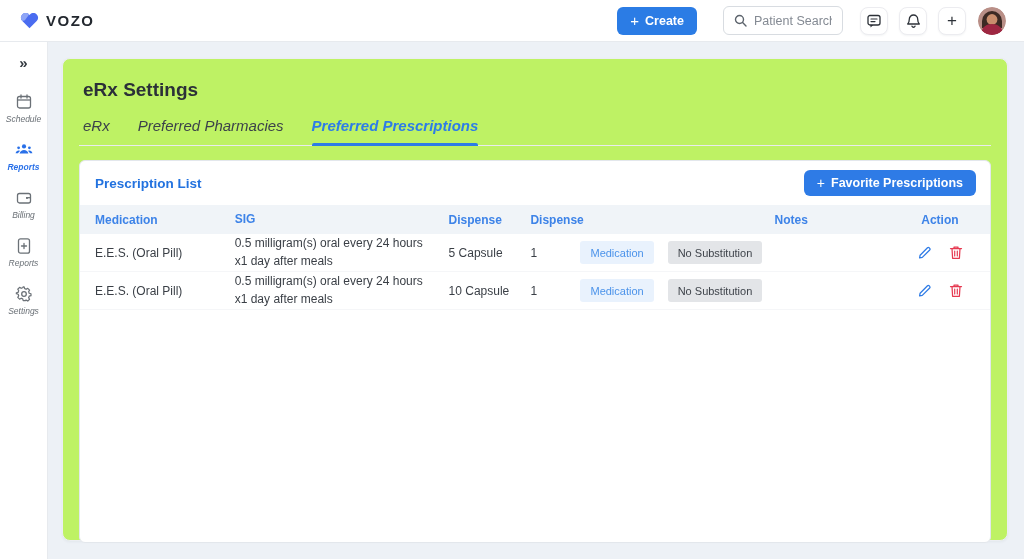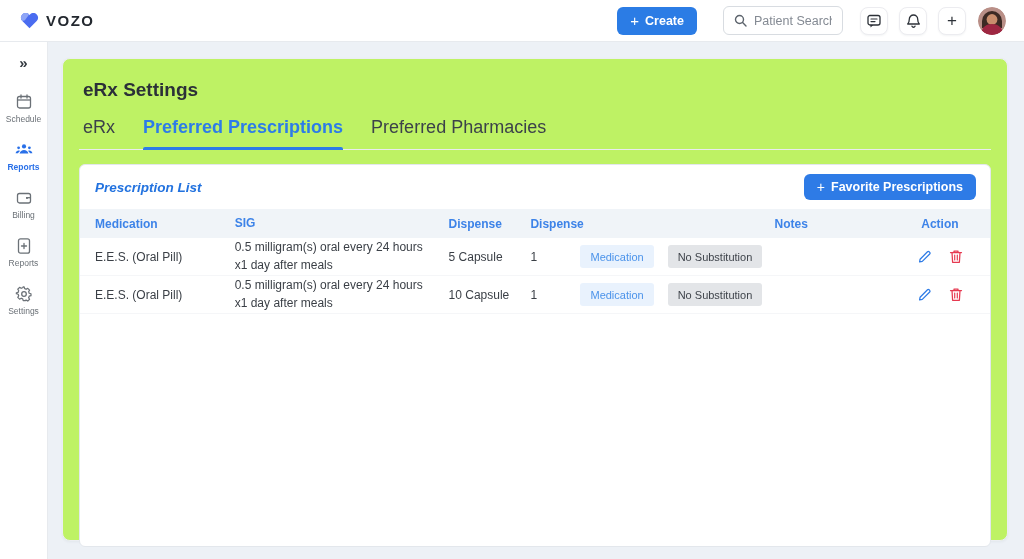--- a/index.html
+++ b/index.html
@@ -59,52 +59,52 @@
     z-index:4;
   }
   .expand-btn {
     font-size:15px; font-weight:700; color:#343a41; cursor:pointer;
     background:none; border:none; margin-bottom:22px; font-family:inherit;
   }
   .side-item {
     display:flex; flex-direction:column; align-items:center; gap:3px;
     margin-bottom:17px; cursor:pointer; width:100%;
   }
-  .side-item .lbl { font-size:8.5px; color:#6b7177; }
+  .side-item .lbl { font-size:8.5px; color:#6b7177;font-style:italic; }
   .side-item.active .lbl { color:#2970e8; font-weight:600; }
   
   .card {
     position:absolute; left:62px; top:58px; width:946px; height:483px;
     background:#bef264; border-radius:8px; border:1px solid #eceef2;
     box-shadow:0 1px 3px rgba(25,39,62,.05);
     padding:20px 16px 16px 16px;
   }
   .page-title { font-size:19px; font-weight:700; color:#2b3038; padding-left:4px; }
   .tabs {
     display:flex; gap:28px; margin-top:16px; padding-left:4px;
     border-bottom:1px solid #e9ebef;
   }
   .tab {
-    font-size:18px; color:#3c424a; padding-bottom:11px; cursor:pointer; position:relative;
+    font-size:15px; color:#3c424a; padding-bottom:11px; cursor:pointer; position:relative;font-style:italic;
   }
   .tab.active { color:#2d7ce8; font-weight:700; }
   .tab.active::after {
     content:""; position:absolute; left:0; right:0; bottom:-1px; height:3px;
     background:#2d7ce8; border-radius:2px 2px 0 0;
   }
   
   .panel {
     margin-top:14px; border:1px solid #e3e7ec; border-radius:6px;
     height:383px; overflow:hidden; background:#fff;
   }
   .panel-head {
     display:flex; align-items:center; justify-content:space-between;
     padding:9px 14px 9px 15px;
   }
-  .panel-title { font-size:13.5px; font-weight:700; color:#2272df;font-style:italic; }
+  .panel-title { font-size:13.5px; font-weight:700; color:#2272df; }
   .btn-fav { background:#2e7be6; height:26px; font-size:12.5px; }
   .btn-fav .plus { font-size:14px; font-weight:400; line-height:1; }
   
   .thead {
     display:flex; align-items:center; background:#f0f4f8;
     height:29px; font-size:12px; font-weight:600; color:#3d83e8;
   }
   .trow {
     display:flex; align-items:center; min-height:38px; font-size:12px;
     color:#3a3f46; border-bottom:1px solid #f5f6f8; background:#fff;
@@ -254,22 +254,22 @@
     </span>
     <span class="lbl">Settings</span>
   </div>
 </nav>
 
 <main class="card">
   <h1 class="page-title">eRx Settings</h1>
 
   <div class="tabs">
     <div class="tab">eRx</div>
+    <div class="tab">Preferred Pharmacies</div>
     <div class="tab active">Preferred Prescriptions</div>
-    <div class="tab">Preferred Pharmacies</div>
   </div>
 
   <section class="panel">
     <div class="panel-head">
       <span class="panel-title">Prescription List</span>
       <button class="btn btn-fav">
         <span class="plus">+</span>
         <span>Favorite Prescriptions</span>
       </button>
     </div>

